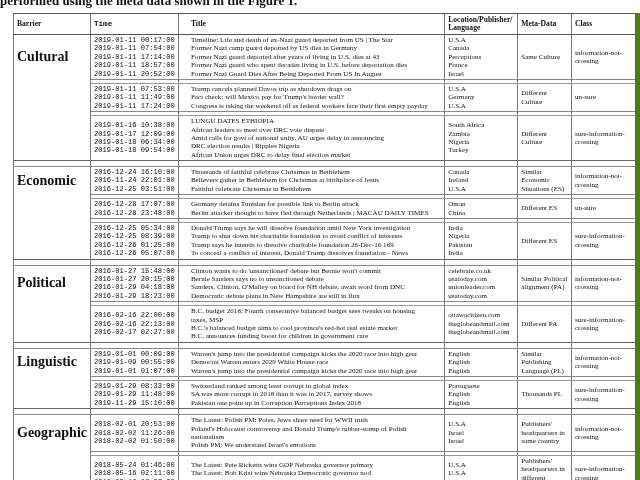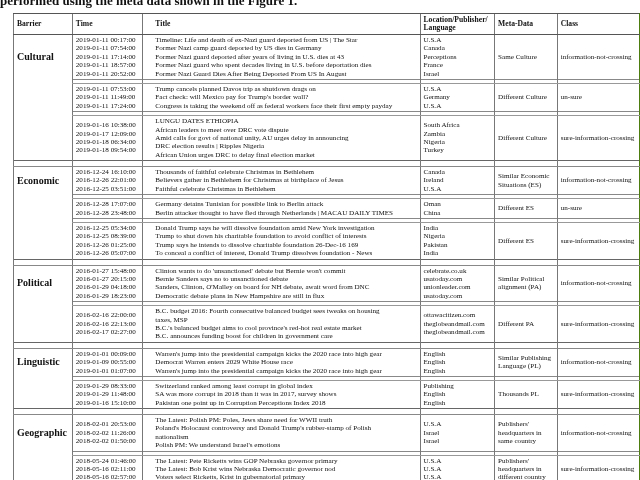--- a/index.html
+++ b/index.html
@@ -5,28 +5,28 @@
   html, body { margin:0; padding:0; background:#fff; }
   body { width:640px; height:480px; overflow:hidden; position:relative;
          font-family:"DejaVu Serif", "Liberation Serif", serif; color:#111; }
   .caption { position:absolute; left:0; top:-7px; font-size:13px; font-weight:bold;
              white-space:nowrap; font-family:"Liberation Serif", serif; }
   table { position:absolute; left:13px; top:13px; border-collapse:collapse;
           font-family:"Liberation Serif", serif; font-size:7.1px; line-height:8.4px; }
   td, th { padding:0 3px; vertical-align:middle; text-align:left; white-space:nowrap; }
   th { font-weight:bold; font-size:7.6px; height:20px; border-top:1px solid #555; border-bottom:1px solid #555; }
   .c-bar { width:52px;margin-top:32px; }
-  .c-time { width:64px; }
+  .c-time { width:64px;font-family:Liberation Mono, monospace; }
   .c-title { width:264px;padding-left:12px; }
   .c-loc { width:68px; }
   .c-meta { width:58px;margin-top:48px; }
   .c-cls { width:80px; }
   .vl { border-left:1px solid #777; }
-  .vr { border-right:1px solid #4d7c0f; }
-  .bar-cell { font-weight:bold; font-size:10px; }
+  .vr { border-right:5px solid #4d7c0f; }
+  .bar-cell { font-weight:bold; font-size:14px; }
   .grp td { padding-top:1px; padding-bottom:1px; }
   .sep-full td { height:5px; border-top:1px solid #666; border-bottom:1px solid #888; padding:0; }
   .sep-sub td.s { height:3px; border-top:1px solid #888; border-bottom:1px solid #999; padding:0; }
   .last td { border-bottom:1px solid #555; }
   .lines div { height:8.4px; }
   .wrap { white-space:normal; }
 </style>
 </head>
 <body>
 
@@ -135,21 +135,21 @@
         <td class="vl"></td>
         <td class="vl"></td>
         <td class="vl"></td>
         <td class="vl"></td>
         <td class="vl vr"></td>
       </tr>
       <tr class="grp">
         <td class="c-bar vl bar-cell">Economic</td>
         <td class="c-time vl lines">
           <div>2016-12-24 16:10:00</div>
-          <div>2016-12-26 22:01:00</div>
+          <div>2016-11-24 22:01:00</div>
           <div>2016-12-25 03:51:00</div>
         </td>
         <td class="c-title vl lines">
           <div>Thousands of faithful celebrate Christmas in Bethlehem</div>
           <div>Believers gather in Bethlehem for Christmas at birthplace of Jesus</div>
           <div>Faithful celebrate Christmas in Bethlehem</div>
         </td>
         <td class="c-loc vl lines">
           <div>Canada</div>
           <div>Ireland</div>
@@ -308,29 +308,29 @@
         <td class="s vl"></td>
         <td class="s vl"></td>
         <td class="s vl"></td>
         <td class="s vl vr"></td>
       </tr>
       <tr class="grp">
         <td class="c-bar vl bar-cell"></td>
         <td class="c-time vl lines">
           <div>2019-01-29 08:33:00</div>
           <div>2019-01-29 11:48:00</div>
-          <div>2019-01-16 15:10:00</div>
+          <div>2019-11-29 15:10:00</div>
         </td>
         <td class="c-title vl lines">
           <div>Switzerland ranked among least corrupt in global index</div>
           <div>SA was more corrupt in 2018 than it was in 2017, survey shows</div>
           <div>Pakistan one point up in Corruption Perceptions Index 2018</div>
         </td>
         <td class="c-loc vl lines">
-          <div>Publishing</div>
+          <div>Portuguese</div>
           <div>English</div>
           <div>English</div>
         </td>
         <td class="c-meta vl wrap">Thousands PL</td>
         <td class="c-cls vl vr wrap">sure-information-crossing</td>
       </tr>
       <tr class="sep-full">
         <td class="vl"></td>
         <td class="vl"></td>
         <td class="vl"></td>

